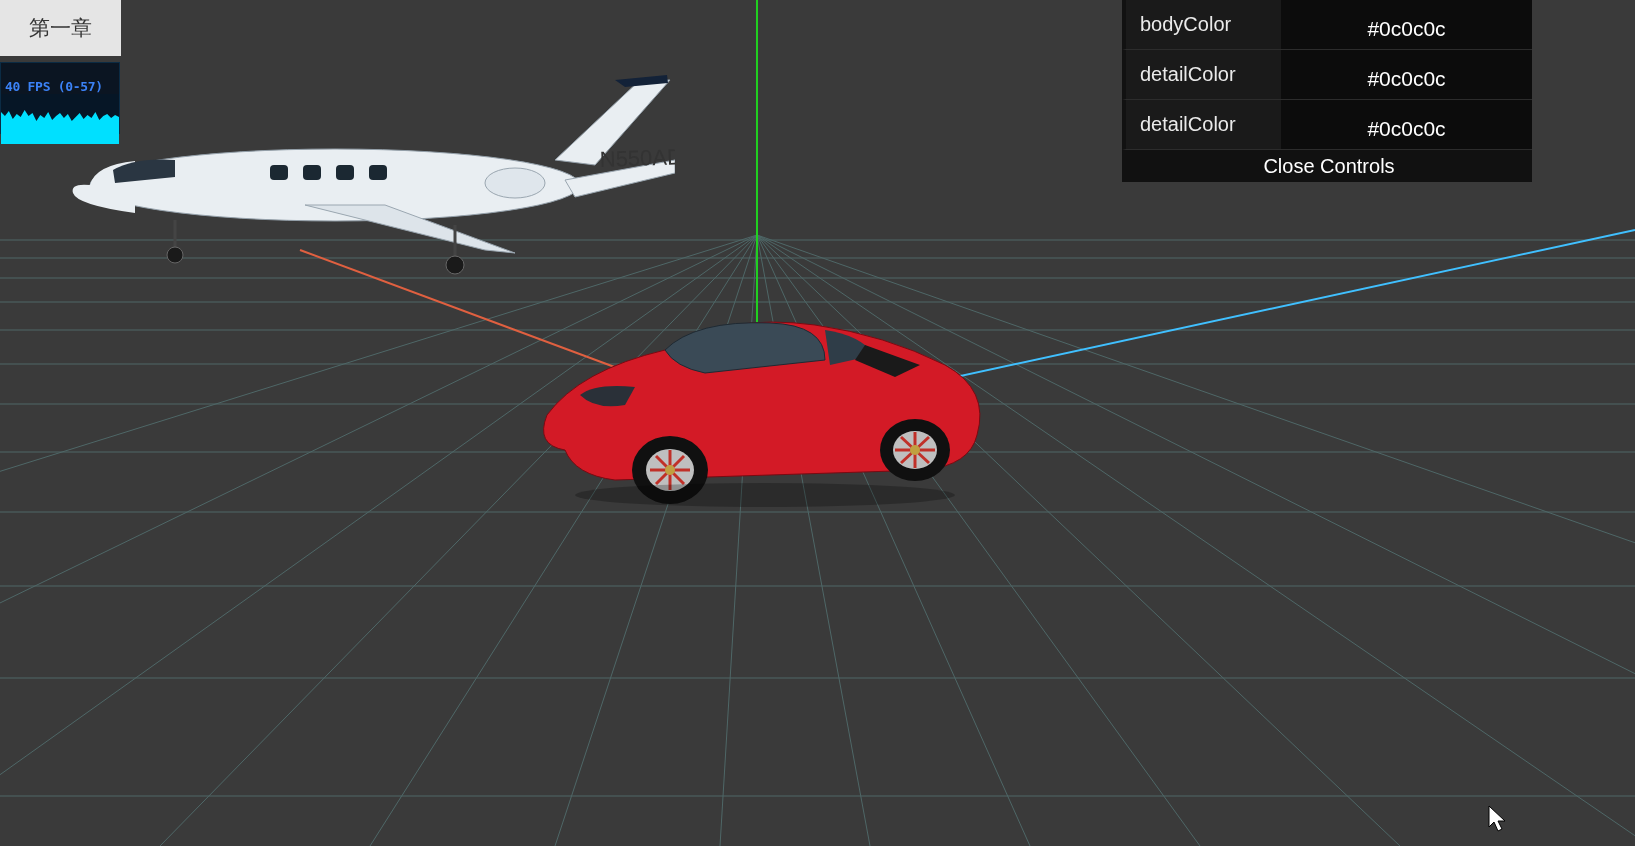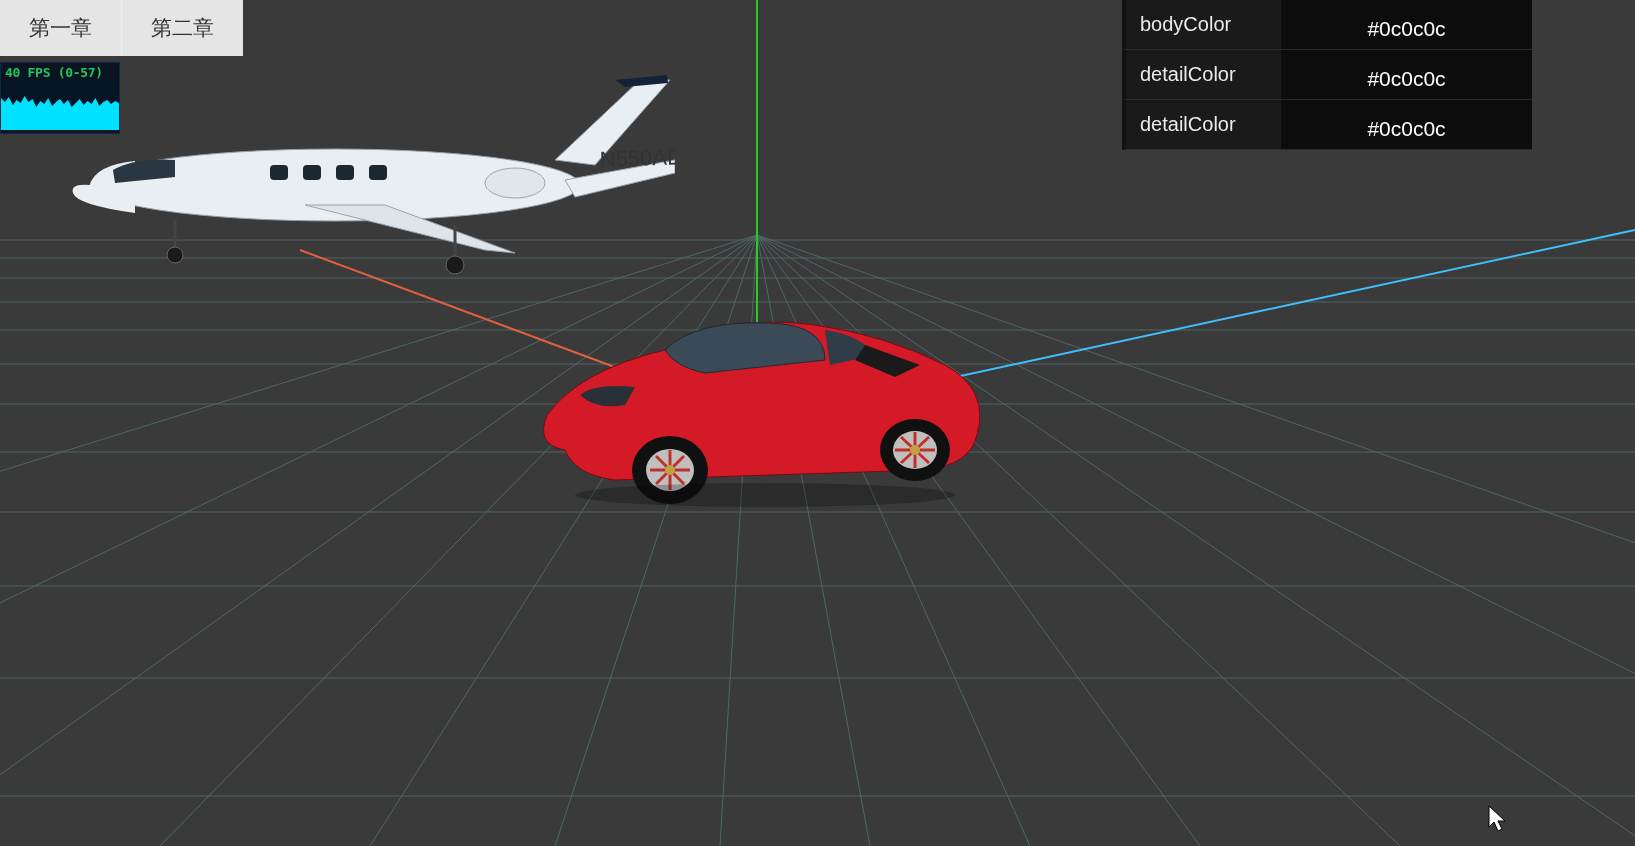--- a/index.html
+++ b/index.html
@@ -40,25 +40,25 @@
       position: absolute;
       top: 62px;
       left: 0;
       width: 120px;
       height: 72px;
       background: #0b1522;
       border: 1px solid #0b2b44;
       z-index: 15;
     }
     .fps-label {
-      color: #22c55e;
+      color: #3b82f6;
       font-family: Consolas, monospace;
       font-size: 13px;
       font-weight: bold;
-      padding: 2px 4px 0 4px;
+      padding: 16px 4px 0 4px;
       letter-spacing: -0.3px;
     }
     .fps-chart { width: 100%; height: 50px; }
     
     .gui-panel {
       position: absolute;
       top: 0;
       right: 103px;
       width: 410px;
       font-family: "Segoe UI", Arial, sans-serif;
@@ -254,21 +254,20 @@
           <circle cx="390" cy="155" r="5" fill="#c0a040"></circle>
         </g>
 
         <ellipse cx="240" cy="200" rx="190" ry="12" fill="rgba(0,0,0,0.25)"></ellipse>
       </g>
     </svg>
   </div>
 
   <div class="tabs">
     <div class="tab">第一章</div>
-    <div class="tab">第二章</div>
   </div>
 
   <div class="fps-panel">
     <div class="fps-label">40 FPS (0-57)</div>
     <svg class="fps-chart" viewBox="0 0 120 50" preserveAspectRatio="none">
       <rect x="0" y="0" width="120" height="50" fill="#061626"></rect>
       <polyline fill="#00e0ff" stroke="none" points="0,50 0,18 4,22 8,17 12,25 16,20 20,23 24,16 28,22 32,19 36,27 40,21 44,24 48,18 52,26 56,22 60,19 64,24 68,20 72,27 76,23 80,19 84,25 88,21 92,24 96,18 100,26 104,22 108,20 112,24 116,21 120,23 120,50"></polyline>
     </svg>
   </div>
 
@@ -284,19 +283,20 @@
       <div class="gui-value-wrap">
         <span class="gui-value">#0c0c0c</span>
       </div>
     </div>
     <div class="gui-row">
       <div class="gui-label">detailColor</div>
       <div class="gui-value-wrap">
         <span class="gui-value">#0c0c0c</span>
       </div>
     </div>
+    <div class="gui-close">Close Controls</div>
   </div>
 
   <svg class="cursor" viewBox="0 0 20 28">
     <path d="M1 1 L1 22 L6 17 L10 26 L14 24 L10 16 L17 16 Z" fill="#ffffff" stroke="#000" stroke-width="1"></path>
   </svg>
 
 </div>
 
 </body></html>

